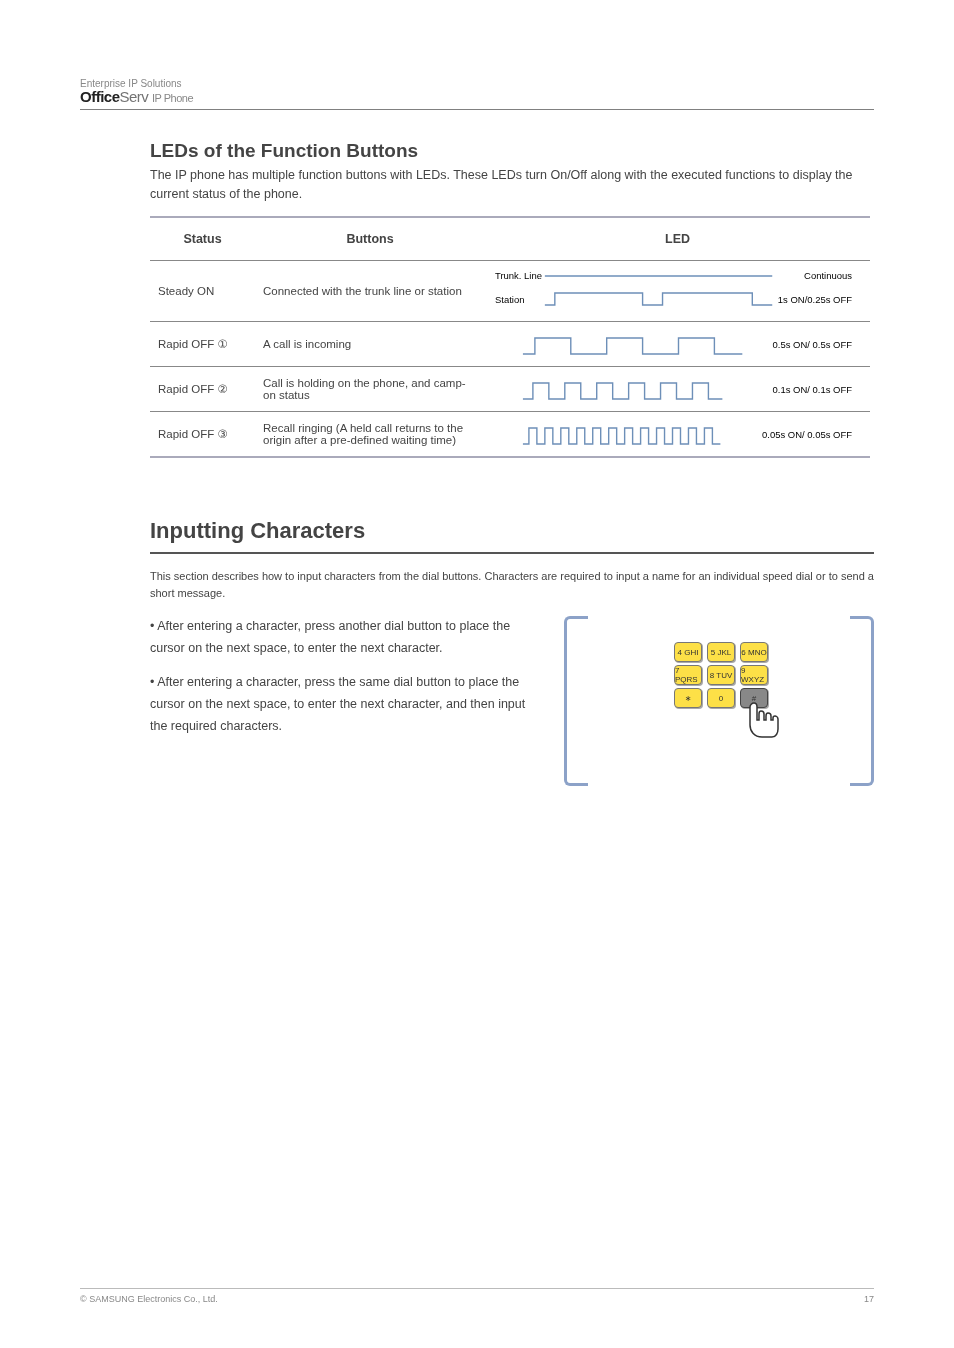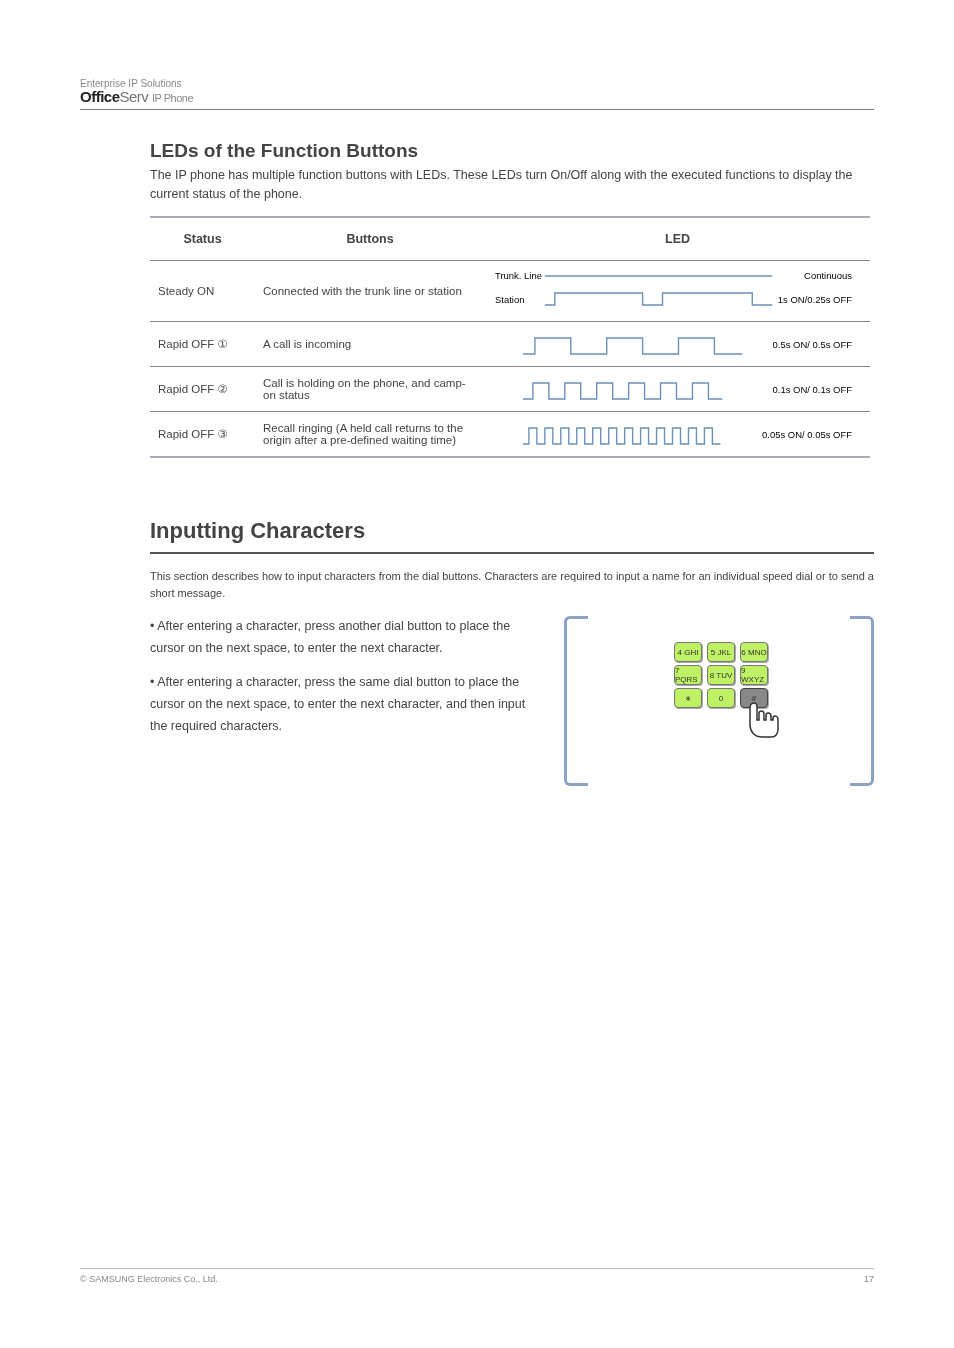--- a/index.html
+++ b/index.html
@@ -145,32 +145,32 @@
   .key {
     width: 28px;
     height: 20px;
     border: 1px solid #777;
     border-radius: 4px;
     font-size: 8px;
     display: flex;
     align-items: center;
     justify-content: center;
     color: #333;
-    background: #bef264;
+    background: #fde047;
     box-shadow: 1px 1px 0 #aaa;
   }
   .key.shade { background: #888; border-color:#444; }
   .hand {
     position: absolute;
     left: 174px;
     top: 83px;
   }
   .footer {
     position: absolute;
-    bottom: 64px;
+    bottom: 44px;
     left: 0;
     width: 954px;
     padding: 0 80px;
     font-size: 9px;
     color: #888;
   }
   .footer-line {
     border-top: 1px solid #bbb;
     padding-top: 5px;
     display: flex;

